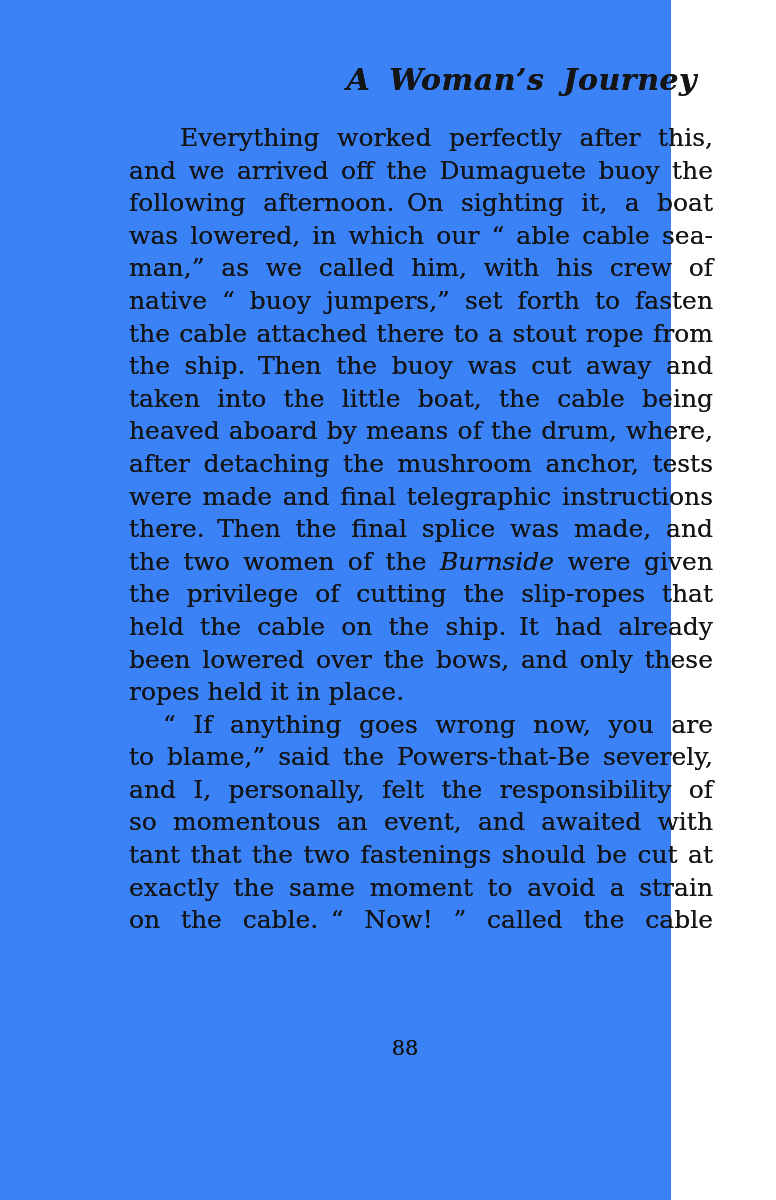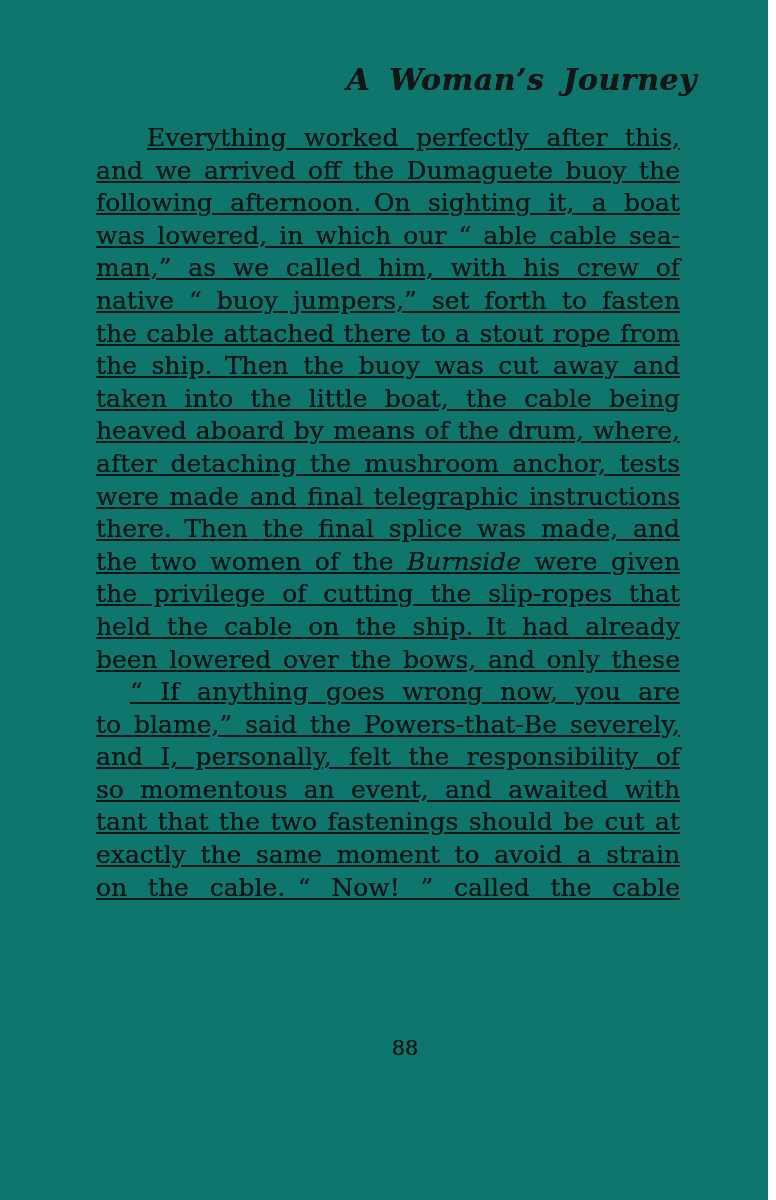--- a/index.html
+++ b/index.html
@@ -5,49 +5,48 @@
   html, body {
     margin: 0;
     padding: 0;
     width: 776px;
     height: 1200px;
     overflow: hidden;
     background: #ffffff;
   }
   .page {
     position: relative;
-    width: 768px;
+    width: 671px;
     height: 1200px;
-    background: #0f766e;
+    background: #3b82f6;
     color: #151515;
     font-family: "DejaVu Serif", "Liberation Serif", serif;
   }
   .running-header {
     position: absolute;
     top: 60px;
     left: 113px;
     width: 584px;
     text-align: right;
     font-style: italic;
     font-weight: bold;
     font-size: 30px;
     line-height: 40px;
     word-spacing: 8px;
     letter-spacing: 0.5px;
     text-shadow: 0 0 0.5px rgba(0,0,0,0.85);
   }
   .text-block {
     position: absolute;
     top: 122px;
-    left: 96px;
+    left: 129px;
     width: 584px;
     font-size: 25px;
     line-height: 32.6px;
     text-shadow: 0 0 0.5px rgba(0,0,0,0.8);
-    text-decoration: underline;
   }
   .line {
     margin: 0;
     padding: 0;
     box-sizing: border-box;
     text-align: justify;
     text-align-last: justify;
     text-justify: inter-word;
     white-space: nowrap;
     overflow: visible;
@@ -87,20 +86,21 @@
     <p class="line">the ship. Then the buoy was cut away and</p>
     <p class="line">taken into the little boat, the cable being</p>
     <p class="line">heaved aboard by means of the drum, where,</p>
     <p class="line">after detaching the mushroom anchor, tests</p>
     <p class="line">were made and final telegraphic instructions</p>
     <p class="line">there. Then the final splice was made, and</p>
     <p class="line"><span>the two women of the </span><span class="ship-name">Burnside</span><span> were given</span></p>
     <p class="line">the privilege of cutting the slip-ropes that</p>
     <p class="line">held the cable on the ship. It had already</p>
     <p class="line">been lowered over the bows, and only these</p>
+    <p class="line short">ropes held it in place.</p>
     <p class="line indent2">“ If anything goes wrong now, you are</p>
     <p class="line">to blame,” said the Powers-that-Be severely,</p>
     <p class="line">and I, personally, felt the responsibility of</p>
     <p class="line">so momentous an event, and awaited with</p>
     <p class="line">tant that the two fastenings should be cut at</p>
     <p class="line">exactly the same moment to avoid a strain</p>
     <p class="line">on the cable. “ Now! ” called the cable</p>
   </div>
 
   <div class="folio">88</div>

